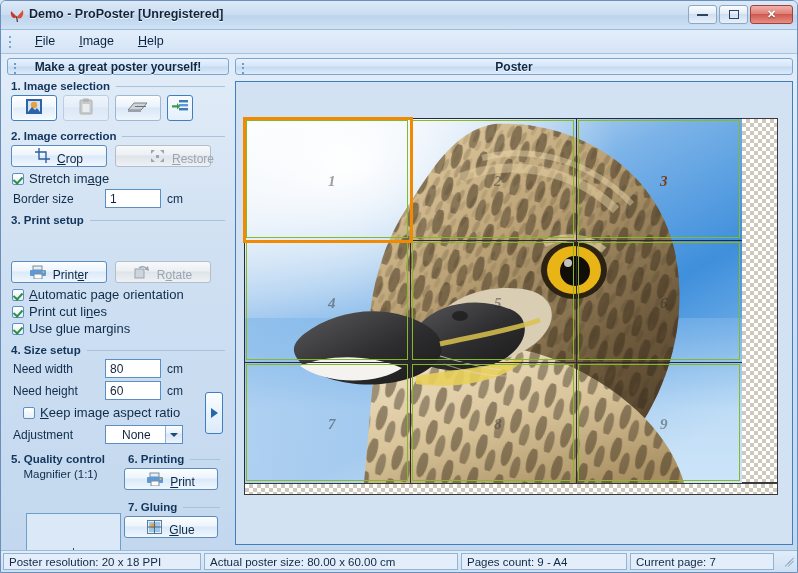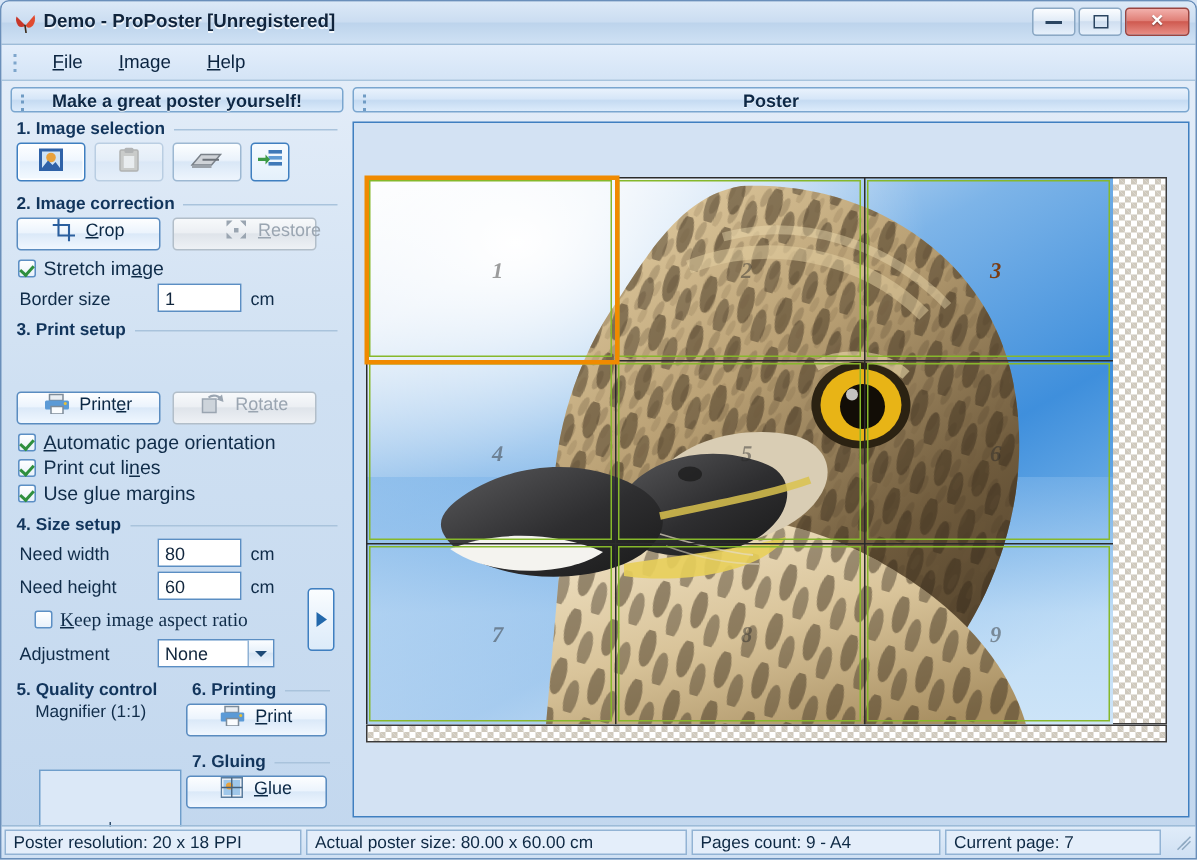--- a/index.html
+++ b/index.html
@@ -127,21 +127,21 @@
   .tbtn.narrow {
     width: 26px; height: 26px;
     border: 1px solid #3f7fc0;
     background: linear-gradient(180deg,#f6fbff 0%,#e4f0fb 100%);
   }
 
   .wbtn2 {
     height: 22px; border-radius: 3px;
     border: 1px solid #5a8cc0;
     background: linear-gradient(180deg,#fdfeff 0%,#ecf4fd 45%,#dbe9f8 50%,#f0f7ff 100%);
-    display: flex; align-items: flex-start; justify-content: center; gap: 7px;
+    display: flex; align-items: flex-end; justify-content: center; gap: 7px;
     font-size: 12px; color: #0b2845; cursor: pointer;
   }
   .wbtn2.dis {
     border-color: #b2bec9; color: #9aa5b1;
     background: linear-gradient(180deg,#f7f9fb 0%,#eceff3 45%,#dfe4ea 50%,#eef1f5 100%);
   }
   .wbtn2 u { text-decoration: underline; }
 
   .cbrow { display: flex; align-items: center; gap: 5px; padding-left: 5px; margin: 2px 0; }
   .cbox {
@@ -163,21 +163,21 @@
     height: 19px; border: 1px solid #5b8ec3; background: #fff;
     font-family: "Liberation Sans", sans-serif; font-size: 12px;
     color: #11263d; padding: 0 4px; outline: none;
   }
   .unit { font-size: 12px; color: #102c49; margin-left: 6px; }
 
   .selectbox {
     height: 19px; border: 1px solid #5b8ec3; background: #fff;
     display: flex; align-items: center; position: relative; cursor: pointer;
   }
-  .selectbox .sv { font-size: 12px; color: #11263d; padding-left: 4px; }
+  .selectbox .sv { font-size: 12px; color: #11263d; padding-left: 16px; }
   .selectbox .arrowbtn {
     position: absolute; right: 0; top: 0; bottom: 0; width: 17px;
     border-left: 1px solid #8fb2d5;
     background: linear-gradient(180deg,#fbfdff 0%,#e6f0fa 45%,#d6e5f5 50%,#eef5fd 100%);
     display: flex; align-items: center; justify-content: center;
   }
   .caret-d { width: 0; height: 0; border-left: 4px solid transparent;
     border-right: 4px solid transparent; border-top: 4px solid #1d4a77; }
 
   .expandbtn {
@@ -436,21 +436,21 @@
       <div class="fieldrow">
         <span class="flabel" style="width:92px;">Need width</span>
         <input class="tinput" style="width: 56px;" value="80">
         <span class="unit">cm</span>
       </div>
       <div class="fieldrow">
         <span class="flabel" style="width:92px;">Need height</span>
         <input class="tinput" style="width: 56px;" value="60">
         <span class="unit">cm</span>
       </div>
-      <div class="cbrow" style="padding-left:16px;margin-top:5px;font-family:Liberation Serif, serif;">
+      <div class="cbrow" style="padding-left:16px;margin-top:5px;">
         <span class="cbox"></span>
         <span class="cblabel"><u>K</u>eep image aspect ratio</span>
       </div>
       <div class="fieldrow" style="margin-top:5px;">
         <span class="flabel" style="width:92px;">Adjustment</span>
         <div class="selectbox" style="width:78px;">
           <span class="sv">None</span>
           <span class="arrowbtn">
             <i class="caret-d"></i>
           </span>

